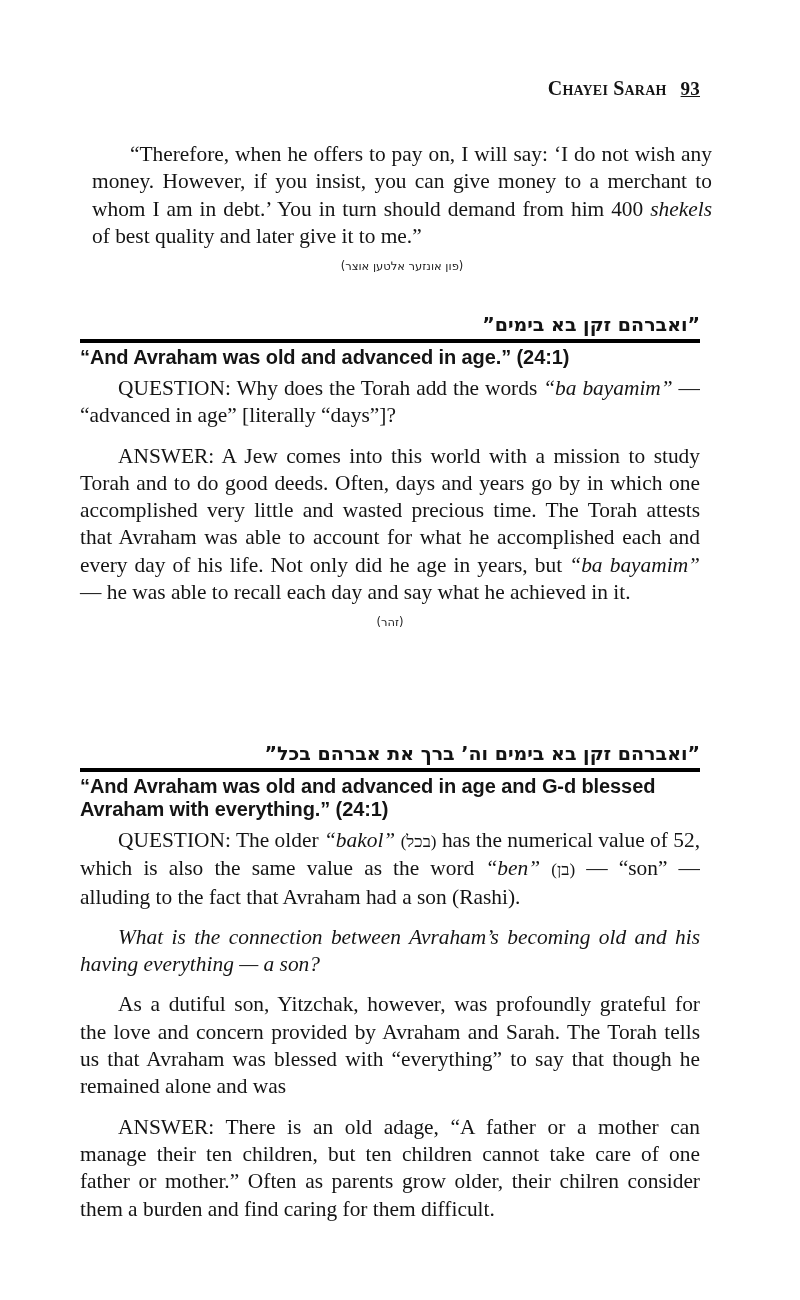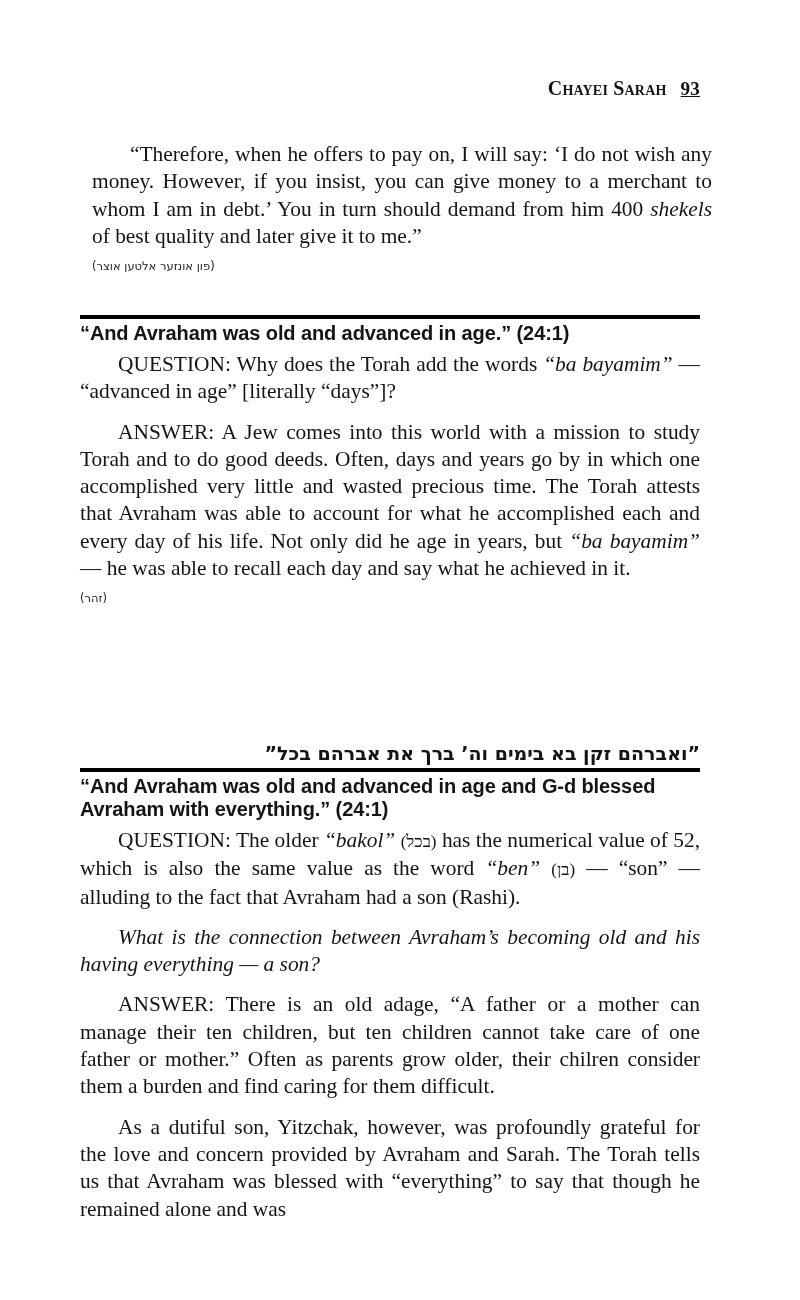--- a/index.html
+++ b/index.html
@@ -52,21 +52,21 @@
     .body-text i { font-style: italic; }
     .heb-inline {
       font-family: Liberation Serif, serif;
       font-size: 17px;
       direction: rtl;
       unicode-bidi: isolate;
     }
     .source {
       font-family: "DejaVu Sans", sans-serif;
       font-size: 11.5px;
-      text-align: left;
+      text-align: center;
       direction: rtl;
       margin: 0;
       color: #222;
     }
     .heb-head {
       font-family: "DejaVu Sans", sans-serif;
       font-weight: bold;
       font-size: 19px;
       direction: rtl;
       text-align: right;
@@ -96,30 +96,31 @@
   <div class="running-head">
     <span class="title">Chayei Sarah</span><span class="folio">93</span>
   </div>
 
   <div class="block" style="top:141px;margin-left:12px;">
     <p class="body-text"><span>“Therefore, when he offers to pay on, I will say: ‘I do not wish any money. However, if you insist, you can give money to a merchant to whom I am in debt.’ You in turn should demand from him 400 </span><i>shekels</i><span> of best quality and later give it to me.”</span></p>
     <p class="source" style="margin-top:9px;">(פון אונזער אלטען אוצר)</p>
   </div>
 
   <div class="block" style="top:312px;">
+    <p class="heb-head">”ואברהם זקן בא בימים”</p>
     <div class="rule"></div>
     <p class="eng-head">“And Avraham was old and advanced in age.” (24:1)</p>
     <p class="body-text" style="margin-top:6px;"><span>QUESTION: Why does the Torah add the words </span><i>“ba bayamim”</i><span> — “advanced in age” [literally “days”]?</span></p>
     <p class="body-text" style="margin-top:13px;"><span>ANSWER: A Jew comes into this world with a mission to study Torah and to do good deeds. Often, days and years go by in which one accomplished very little and wasted precious time. The Torah attests that Avraham was able to account for what he accomplished each and every day of his life. Not only did he age in years, but </span><i>“ba bayamim”</i><span> — he was able to recall each day and say what he achieved in it.</span></p>
     <p class="source" style="margin-top:9px;">(זהר)</p>
   </div>
 
   <div class="block" style="top:702px;margin-top:39px;">
     <p class="heb-head">”ואברהם זקן בא בימים וה’ ברך את אברהם בכל”</p>
     <div class="rule"></div>
     <p class="eng-head">“And Avraham was old and advanced in age and G-d blessed Avraham with everything.” (24:1)</p>
     <p class="body-text" style="margin-top:6px;"><span>QUESTION: The older </span><i>“bakol”</i><span> </span><span class="heb-inline">(בכל)</span><span> has the numerical value of 52, which is also the same value as the word </span><i>“ben”</i><span> </span><span class="heb-inline">(בן)</span><span> — “son” — alluding to the fact that Avraham had a son (Rashi).</span></p>
     <p class="body-text" style="margin-top:13px;font-style:italic;">What is the connection between Avraham’s becoming old and his having everything — a son?</p>
+    <p class="body-text" style="margin-top:13px;">As a dutiful son, Yitzchak, however, was profoundly grateful for the love and concern provided by Avraham and Sarah. The Torah tells us that Avraham was blessed with “everything” to say that though he remained alone and was</p>
     <p class="body-text" style="margin-top:13px;">ANSWER: There is an old adage, “A father or a mother can manage their ten children, but ten children cannot take care of one father or mother.” Often as parents grow older, their chil­ren consider them a burden and find caring for them difficult.</p>
-    <p class="body-text" style="margin-top:13px;">As a dutiful son, Yitzchak, however, was profoundly grateful for the love and concern provided by Avraham and Sarah. The Torah tells us that Avraham was blessed with “everything” to say that though he remained alone and was</p>
   </div>
 
 </div>
 
 </body></html>

